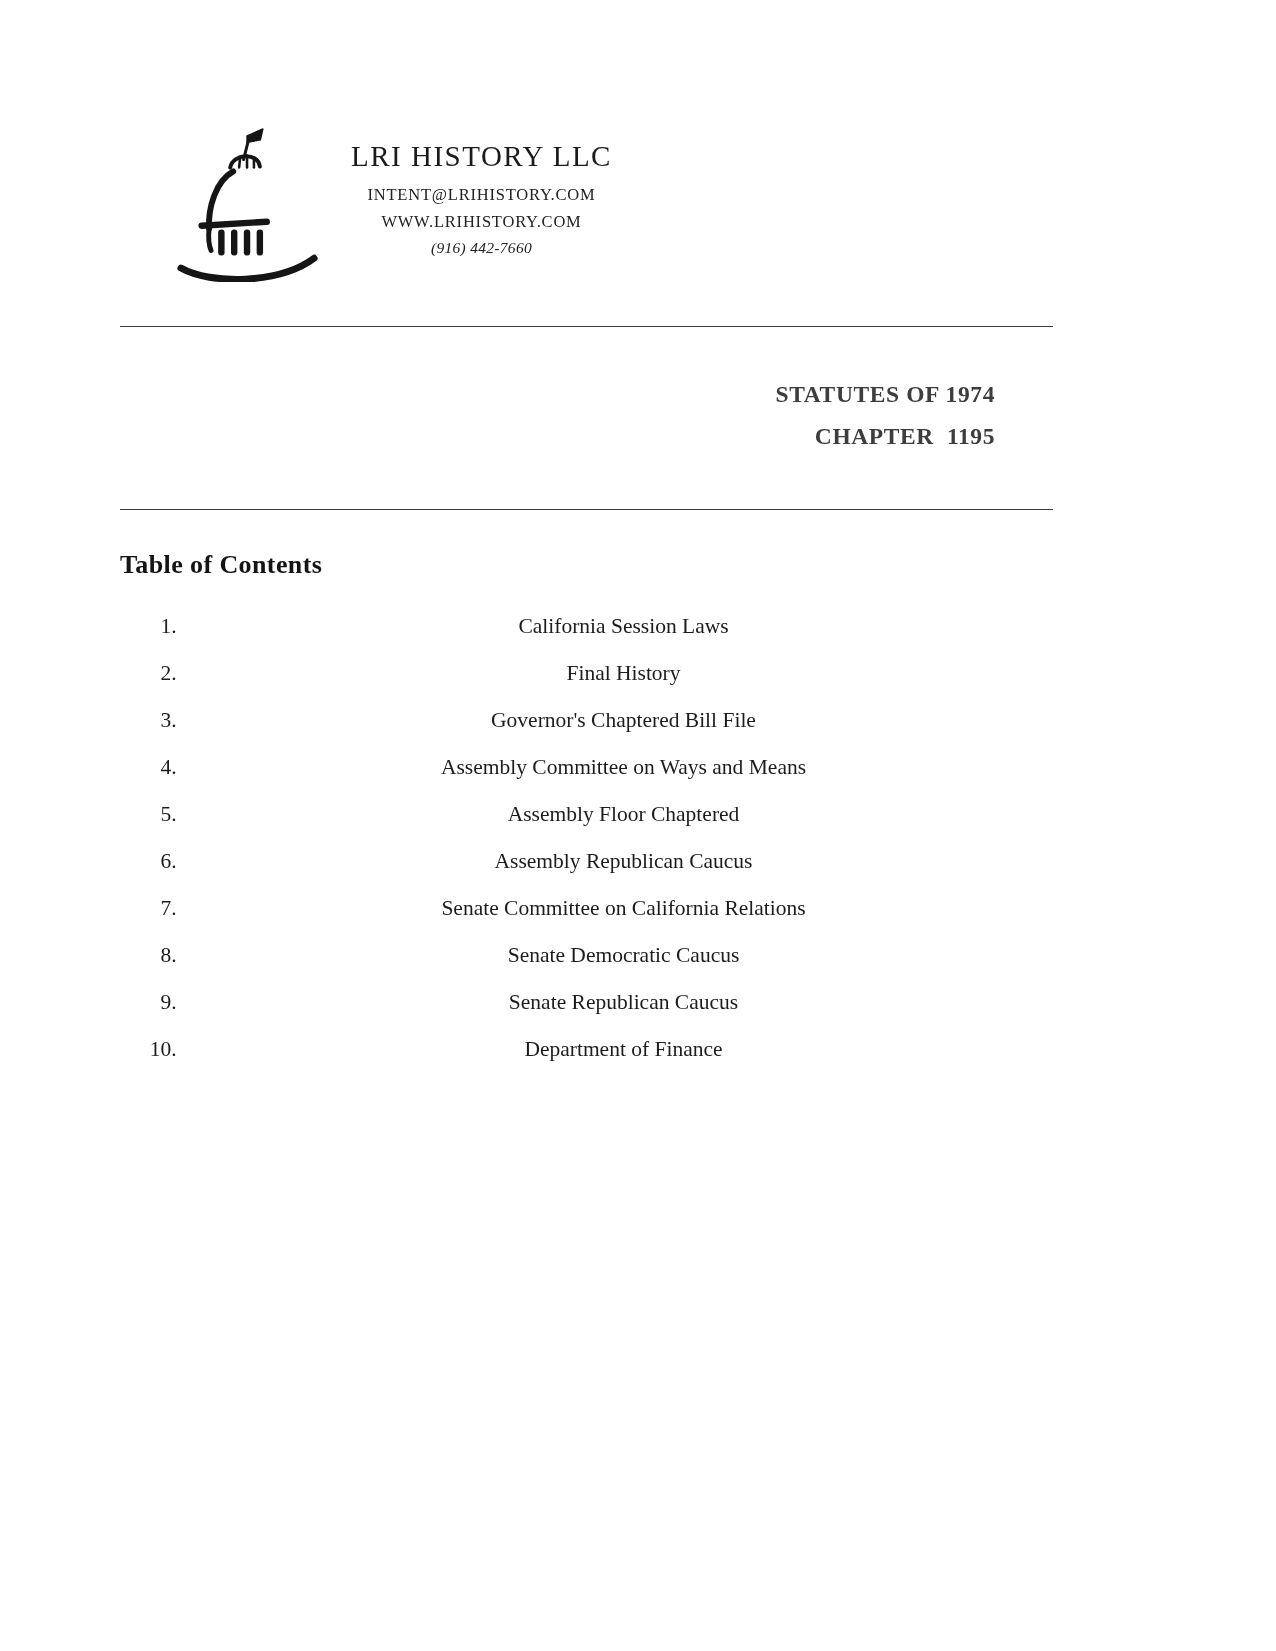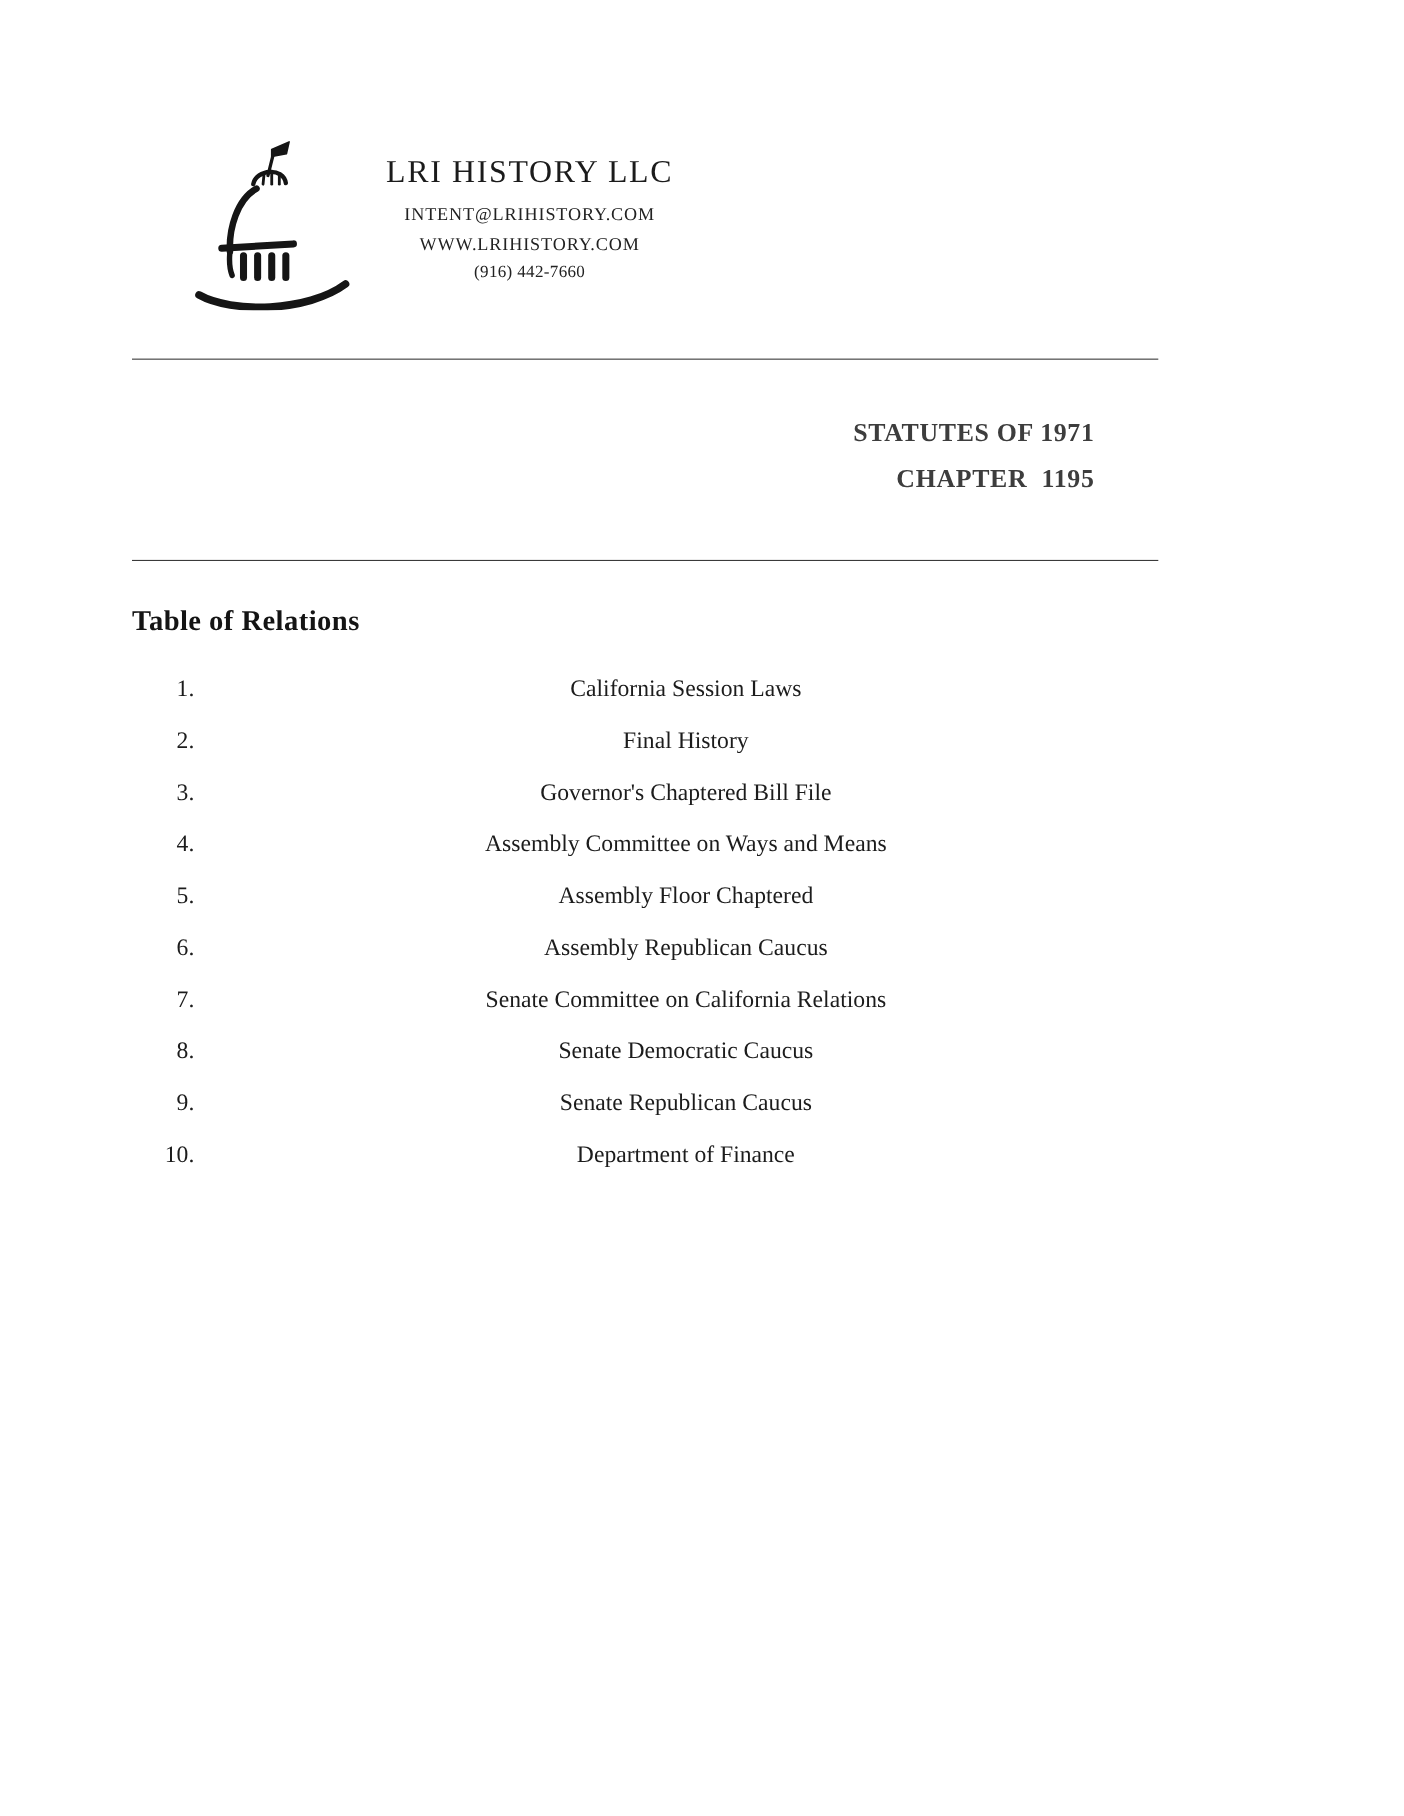--- a/index.html
+++ b/index.html
@@ -46,20 +46,21 @@
   }
   .contact-line {
     font-size: 16.5px;
     letter-spacing: 0.8px;
     color: #222222;
     margin-bottom: 7px;
   }
   .contact-line.phone {
     font-size: 15.5px;
     letter-spacing: 0.3px;
+    font-style: italic;
   }
 
   
   .rule {
     border: none;
     border-top: 1.6px solid #3a3a3a;
     width: 100%;
   }
   .rule-top { margin-top: 32px; }
   .rule-bottom { margin-top: 52px; }
@@ -140,28 +141,28 @@
       <div class="contact-line">INTENT@LRIHISTORY.COM</div>
       <div class="contact-line">WWW.LRIHISTORY.COM</div>
       <div class="contact-line phone">(916) 442-7660</div>
     </div>
   </header>
 
   <div class="content">
     <hr class="rule rule-top">
 
     <section class="title-block">
-      <div class="title-line">STATUTES OF 1971</div>
+      <div class="title-line">STATUTES OF 1974</div>
       <div class="title-line">CHAPTER  1195</div>
     </section>
 
     <hr class="rule rule-bottom">
 
     <section class="toc">
-      <h2 class="toc-heading">Table of Relations</h2>
+      <h2 class="toc-heading">Table of Contents</h2>
       <ol class="toc-list">
         <li>California Session Laws</li>
         <li>Final History</li>
         <li>Governor's Chaptered Bill File</li>
         <li>Assembly Committee on Ways and Means</li>
         <li>Assembly Floor Chaptered</li>
         <li>Assembly Republican Caucus</li>
         <li>Senate Committee on California Relations</li>
         <li>Senate Democratic Caucus</li>
         <li>Senate Republican Caucus</li>

